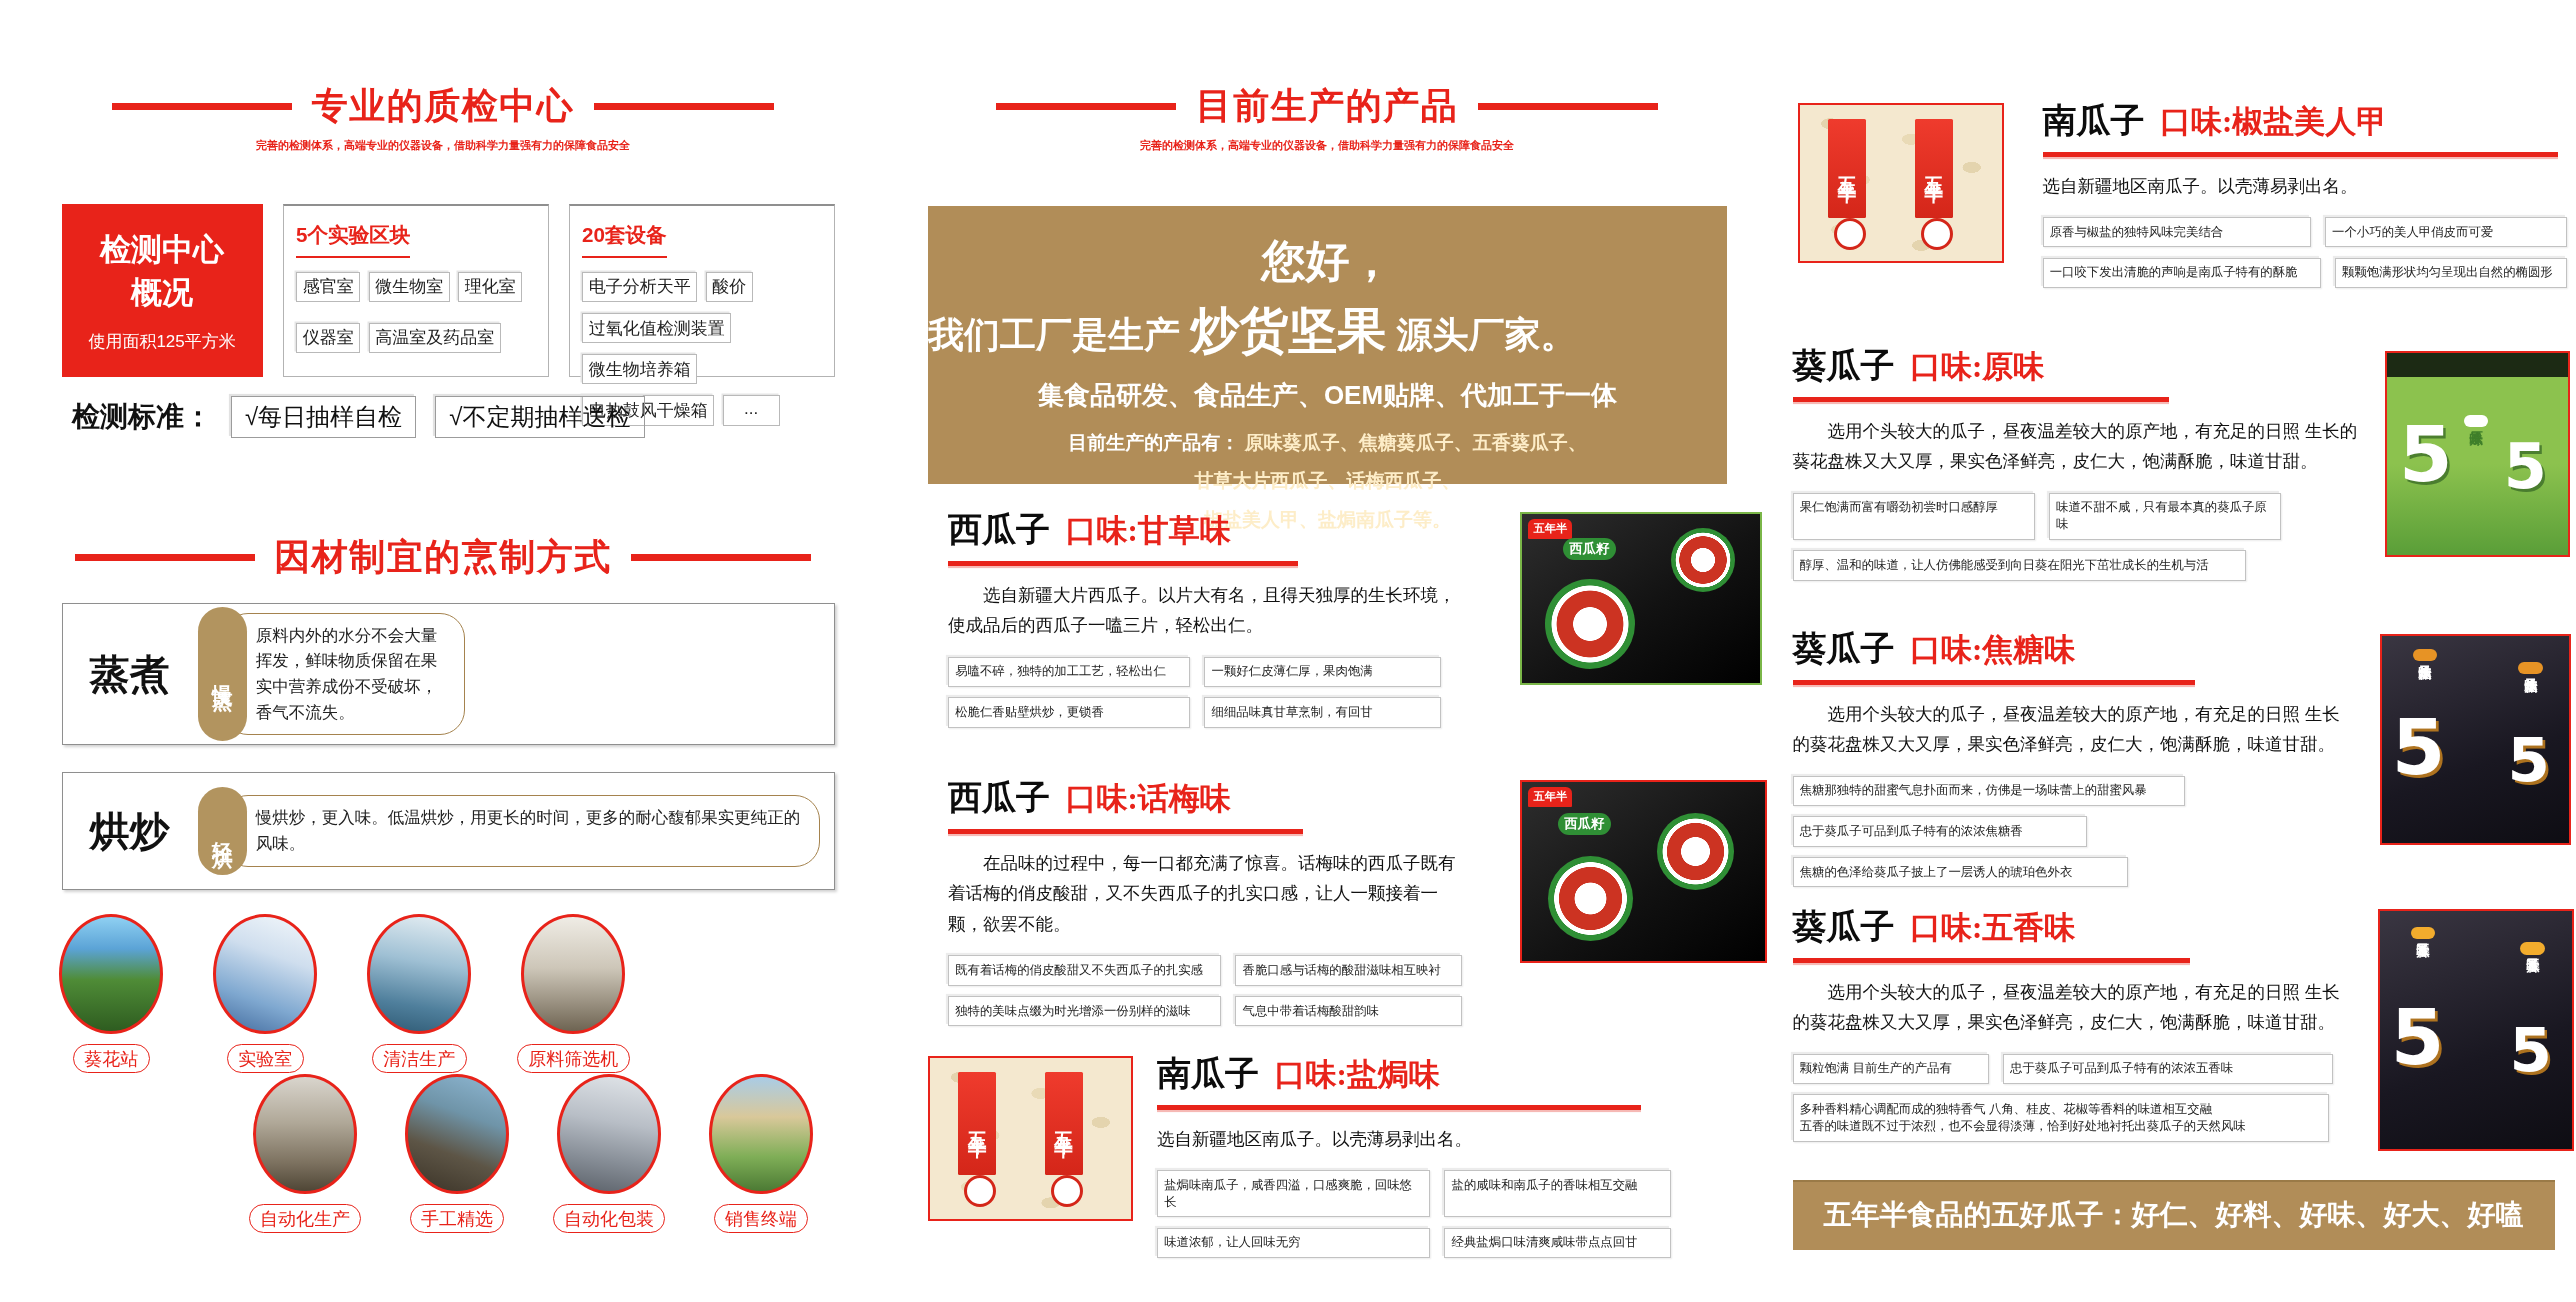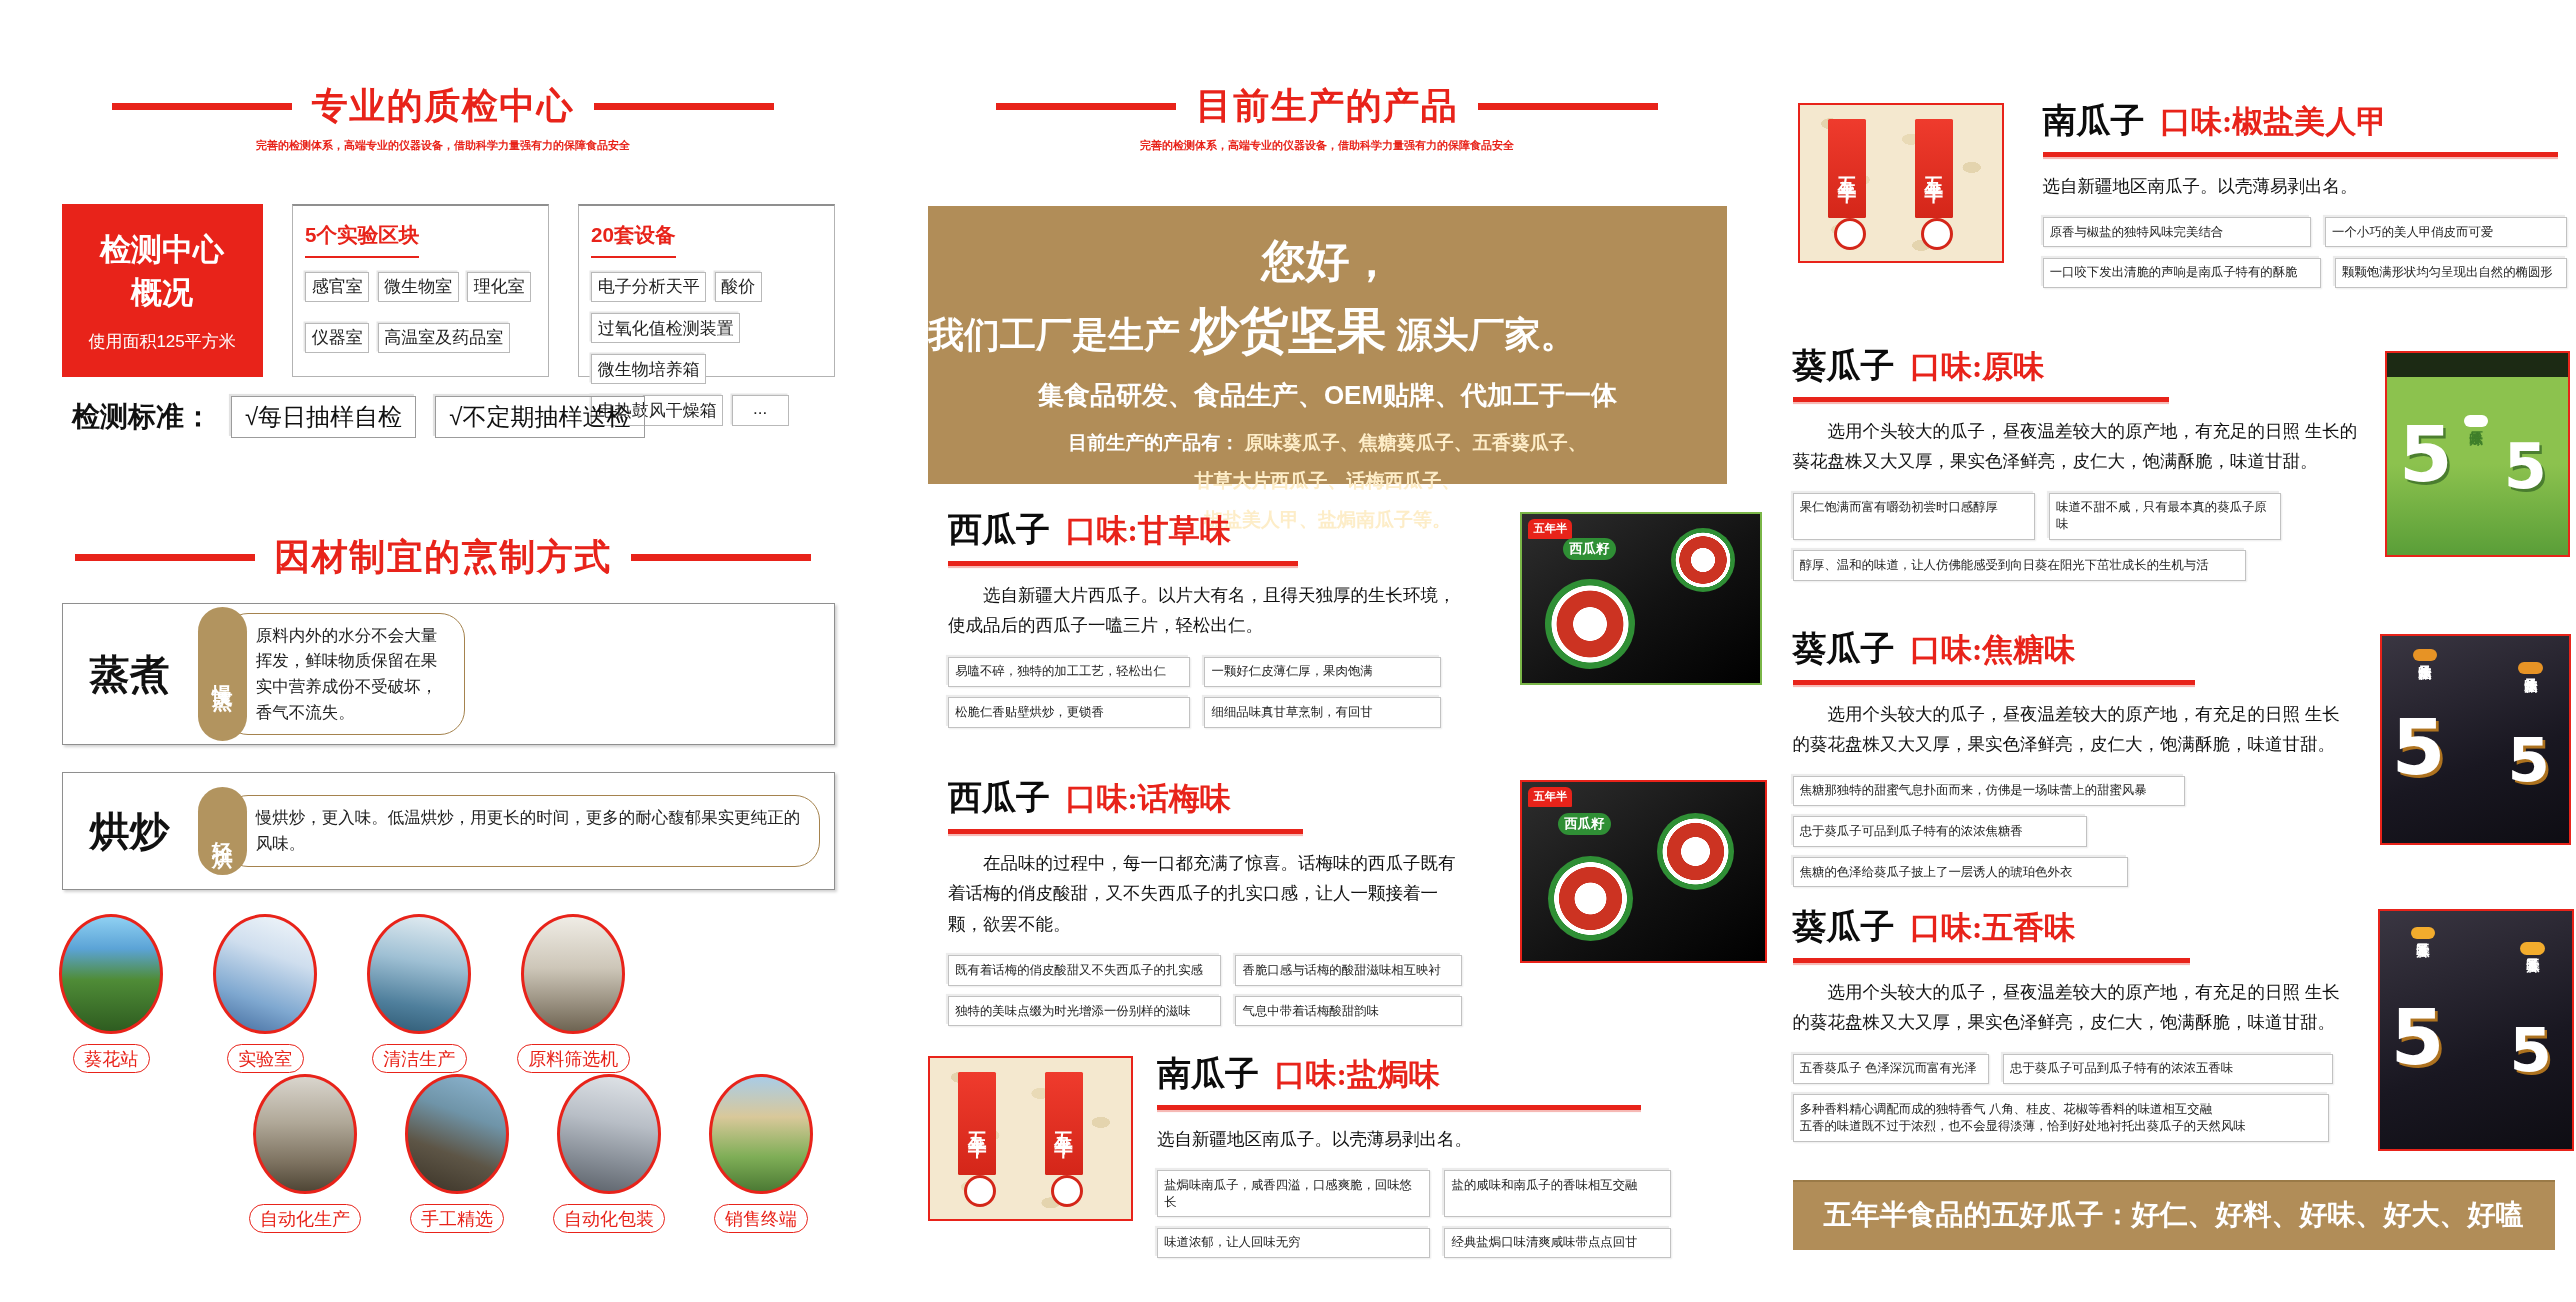--- a/index.html
+++ b/index.html
@@ -20,21 +20,21 @@
   #colR{left:1777px;width:803px;}
   .abs{position:absolute;}
 
   
   .sec-head{left:0;width:100%;display:flex;align-items:center;justify-content:center;gap:19.6px;}
   .sec-head .bar{height:6.2px;background:var(--red);flex:0 0 180px;}
   .sec-head .t{font-size:36px;font-weight:bold;color:var(--red);letter-spacing:1.5px;white-space:nowrap;}
   .sub{left:0;width:100%;text-align:center;color:var(--red);font-size:11px;font-weight:bold;white-space:nowrap;}
 
   
-  #qcRow{top:204px;left:20.6px;width:773px;height:173px;display:flex;gap:29px;border-radius:6px;}
+  #qcRow{top:204px;left:20.6px;width:773px;height:173px;display:flex;gap:20px;border-radius:6px;}
   .redbox{width:201px;height:100%;background:var(--red);color:#fff;display:flex;flex-direction:column;align-items:center;justify-content:center;}
   .redbox .big{font-size:31px;font-weight:bold;line-height:1.4;text-align:center;}
   .redbox .small{font-size:17px;margin-top:15.5px;}
   .graybox{flex:1;height:100%;background:#fff;border:1px solid #b3b3b3;border-top:2.6px solid #8f8f8f;padding:13.4px 12.4px;}
   .graybox h3{margin:2.1px 0 3.1px;font-size:20.6px;color:var(--red);display:inline-block;border-bottom:2.6px solid var(--red);padding-bottom:6.2px;font-weight:bold;}
   .tagrow{display:flex;gap:8.2px;margin-top:11px;flex-wrap:wrap;}
   .ltag{border:1px solid #b9b9b9;box-shadow:-1.5px -1.5px 0 #e5e5e5;padding:2.6px 5.7px;font-size:17px;color:#222;background:#fff;white-space:nowrap;}
 
   
   #standards{top:396px;left:31px;width:762px;display:flex;align-items:center;}
@@ -408,21 +408,21 @@
 
   <div class="abs psec" id="rsec4">
     <div class="ptxt">
       <div class="ptitle">
         <span class="pname">葵瓜子</span>
         <span class="pflav">口味:五香味</span>
       </div>
       <div class="pbar" style="width:397px"></div>
       <p class="ppara">选用个头较大的瓜子，昼夜温差较大的原产地，有充足的日照 生长的葵花盘株又大又厚，果实色泽鲜亮，皮仁大，饱满酥脆，味道甘甜。</p>
       <div class="ptags">
-        <span class="ptag" style="width:196px">五香葵瓜子 色泽深沉而富有光泽</span>
+        <span class="ptag" style="width:196px">颗粒饱满 目前生产的产品有</span>
         <span class="ptag" style="width:330px">忠于葵瓜子可品到瓜子特有的浓浓五香味</span>
         <span class="ptag" style="width:536px"><span>多种香料精心调配而成的独特香气 八角、桂皮、花椒等香料的味道相互交融</span><br><span>五香的味道既不过于浓烈，也不会显得淡薄，恰到好处地衬托出葵瓜子的天然风味</span></span>
       </div>
     </div>
     <div class="pimg pack-sfd" style="left:585px;top:5.2px;width:196px;height:242px">
       <span class="sf5" style="left:11.3px;top:82px">5</span>
       <span class="sf5" style="right:19.6px;top:103px;font-size:61px">5</span>
       <span class="sf-strip yellow" style="left:31px;top:15.5px">五香味瓜子</span>
       <span class="sf-strip yellow" style="right:27px;top:31px">五香味瓜子</span>
     </div>

